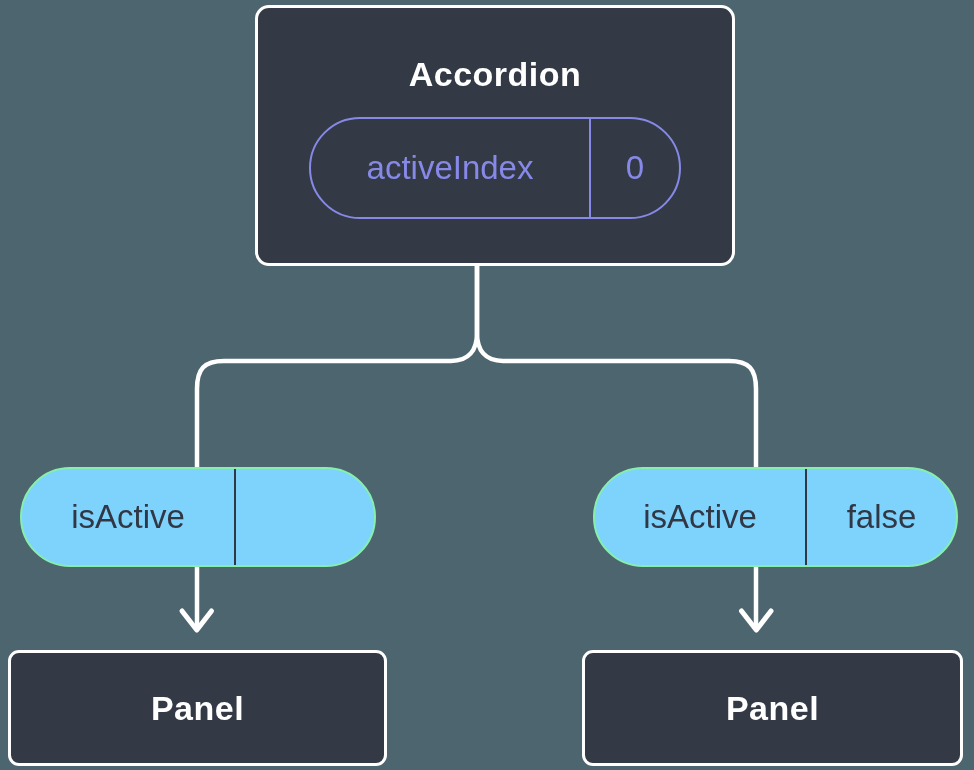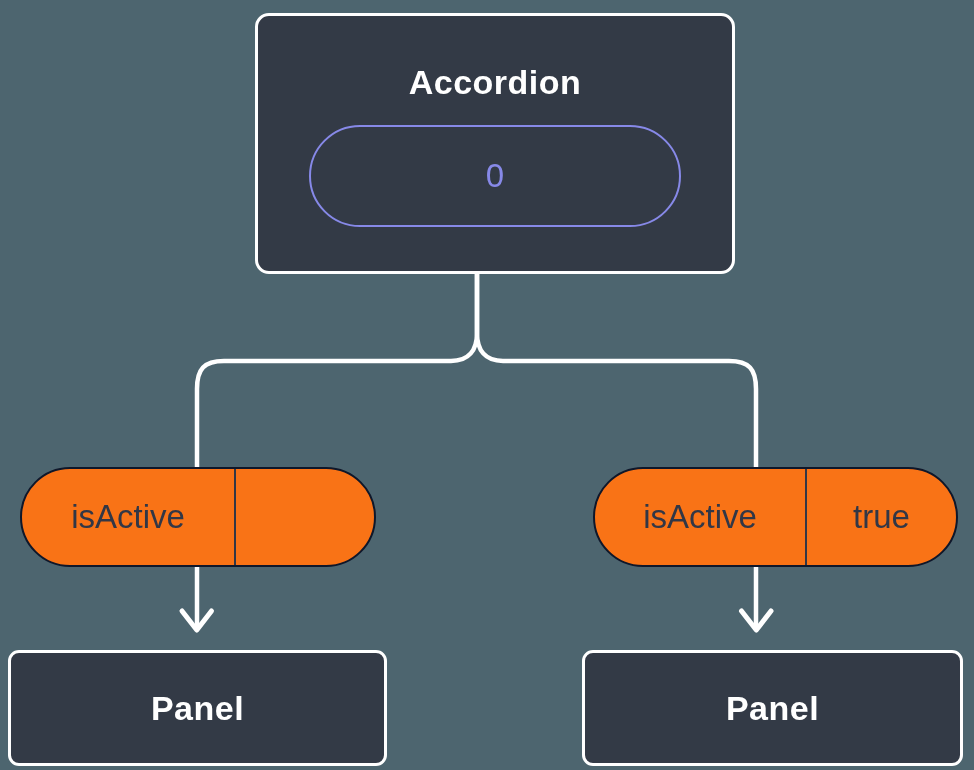--- a/index.html
+++ b/index.html
@@ -18,21 +18,21 @@
   .node {
     position: absolute;
     background: #333a46;
     border: 3px solid #ffffff;
     border-radius: 14px;
     box-sizing: border-box;
     z-index: 2;
   }
   .root-node {
     left: 255px; top: 5px; width: 480px; height: 261px;
-    display: flex; flex-direction: column; align-items: center; margin-top: 8px;
+    display: flex; flex-direction: column; align-items: center;
   }
   .root-title {
     margin-top: 47px;
     font-size: 34px; font-weight: 600; color: #ffffff;
     letter-spacing: 0.5px;
   }
   .state-pill {
     margin-top: 23px;
     width: 372px; height: 102px;
     border: 2px solid #8789e8;
@@ -49,22 +49,22 @@
   }
   .state-pill .seg-value {
     flex: 1;
     display: flex; align-items: center; justify-content: center;
     font-size: 33px;
   }
 
   
   .prop-pill {
     position: absolute; top: 467px; height: 100px;
-    background: #f97316;
-    border: 2px solid #0f172a;
+    background: #7dd3fc;
+    border: 2px solid #86efac;
     border-radius: 50px;
     box-sizing: border-box;
     display: flex;
     color: #323746;
     z-index: 2;
   }
   .prop-pill .seg-name {
     display: flex; align-items: center; justify-content: center;
     font-size: 33px;
     border-right: 2px solid #323746;
@@ -102,29 +102,30 @@
   <svg class="connectors" width="974" height="770" viewBox="0 0 974 770">
     <path d="M477 264 L477 333 C477 350 469 361 451 361 L224 361 C204 361 197 369 197 389 L197 627" stroke="#ffffff" stroke-width="4.5" fill="none" stroke-linecap="round"></path>
     <path d="M477 264 L477 333 C477 350 485 361 503 361 L729 361 C749 361 756 369 756 389 L756 627" stroke="#ffffff" stroke-width="4.5" fill="none" stroke-linecap="round"></path>
     <path d="M182 611 L196.8 630 L211.5 611" stroke="#ffffff" stroke-width="5" fill="none" stroke-linecap="round" stroke-linejoin="round"></path>
     <path d="M741.5 611 L756.3 630 L771 611" stroke="#ffffff" stroke-width="5" fill="none" stroke-linecap="round" stroke-linejoin="round"></path>
   </svg>
 
   <div class="node root-node">
     <div class="root-title">Accordion</div>
     <div class="state-pill">
+      <div class="seg-name">activeIndex</div>
       <div class="seg-value">0</div>
     </div>
   </div>
 
   <div class="prop-pill pill-left">
     <div class="seg-name">isActive</div>
   </div>
 
   <div class="prop-pill pill-right">
     <div class="seg-name">isActive</div>
-    <div class="seg-value">true</div>
+    <div class="seg-value">false</div>
   </div>
 
   <div class="panel panel-left">Panel</div>
   <div class="panel panel-right">Panel</div>
 
 </div>
 
 </body></html>

